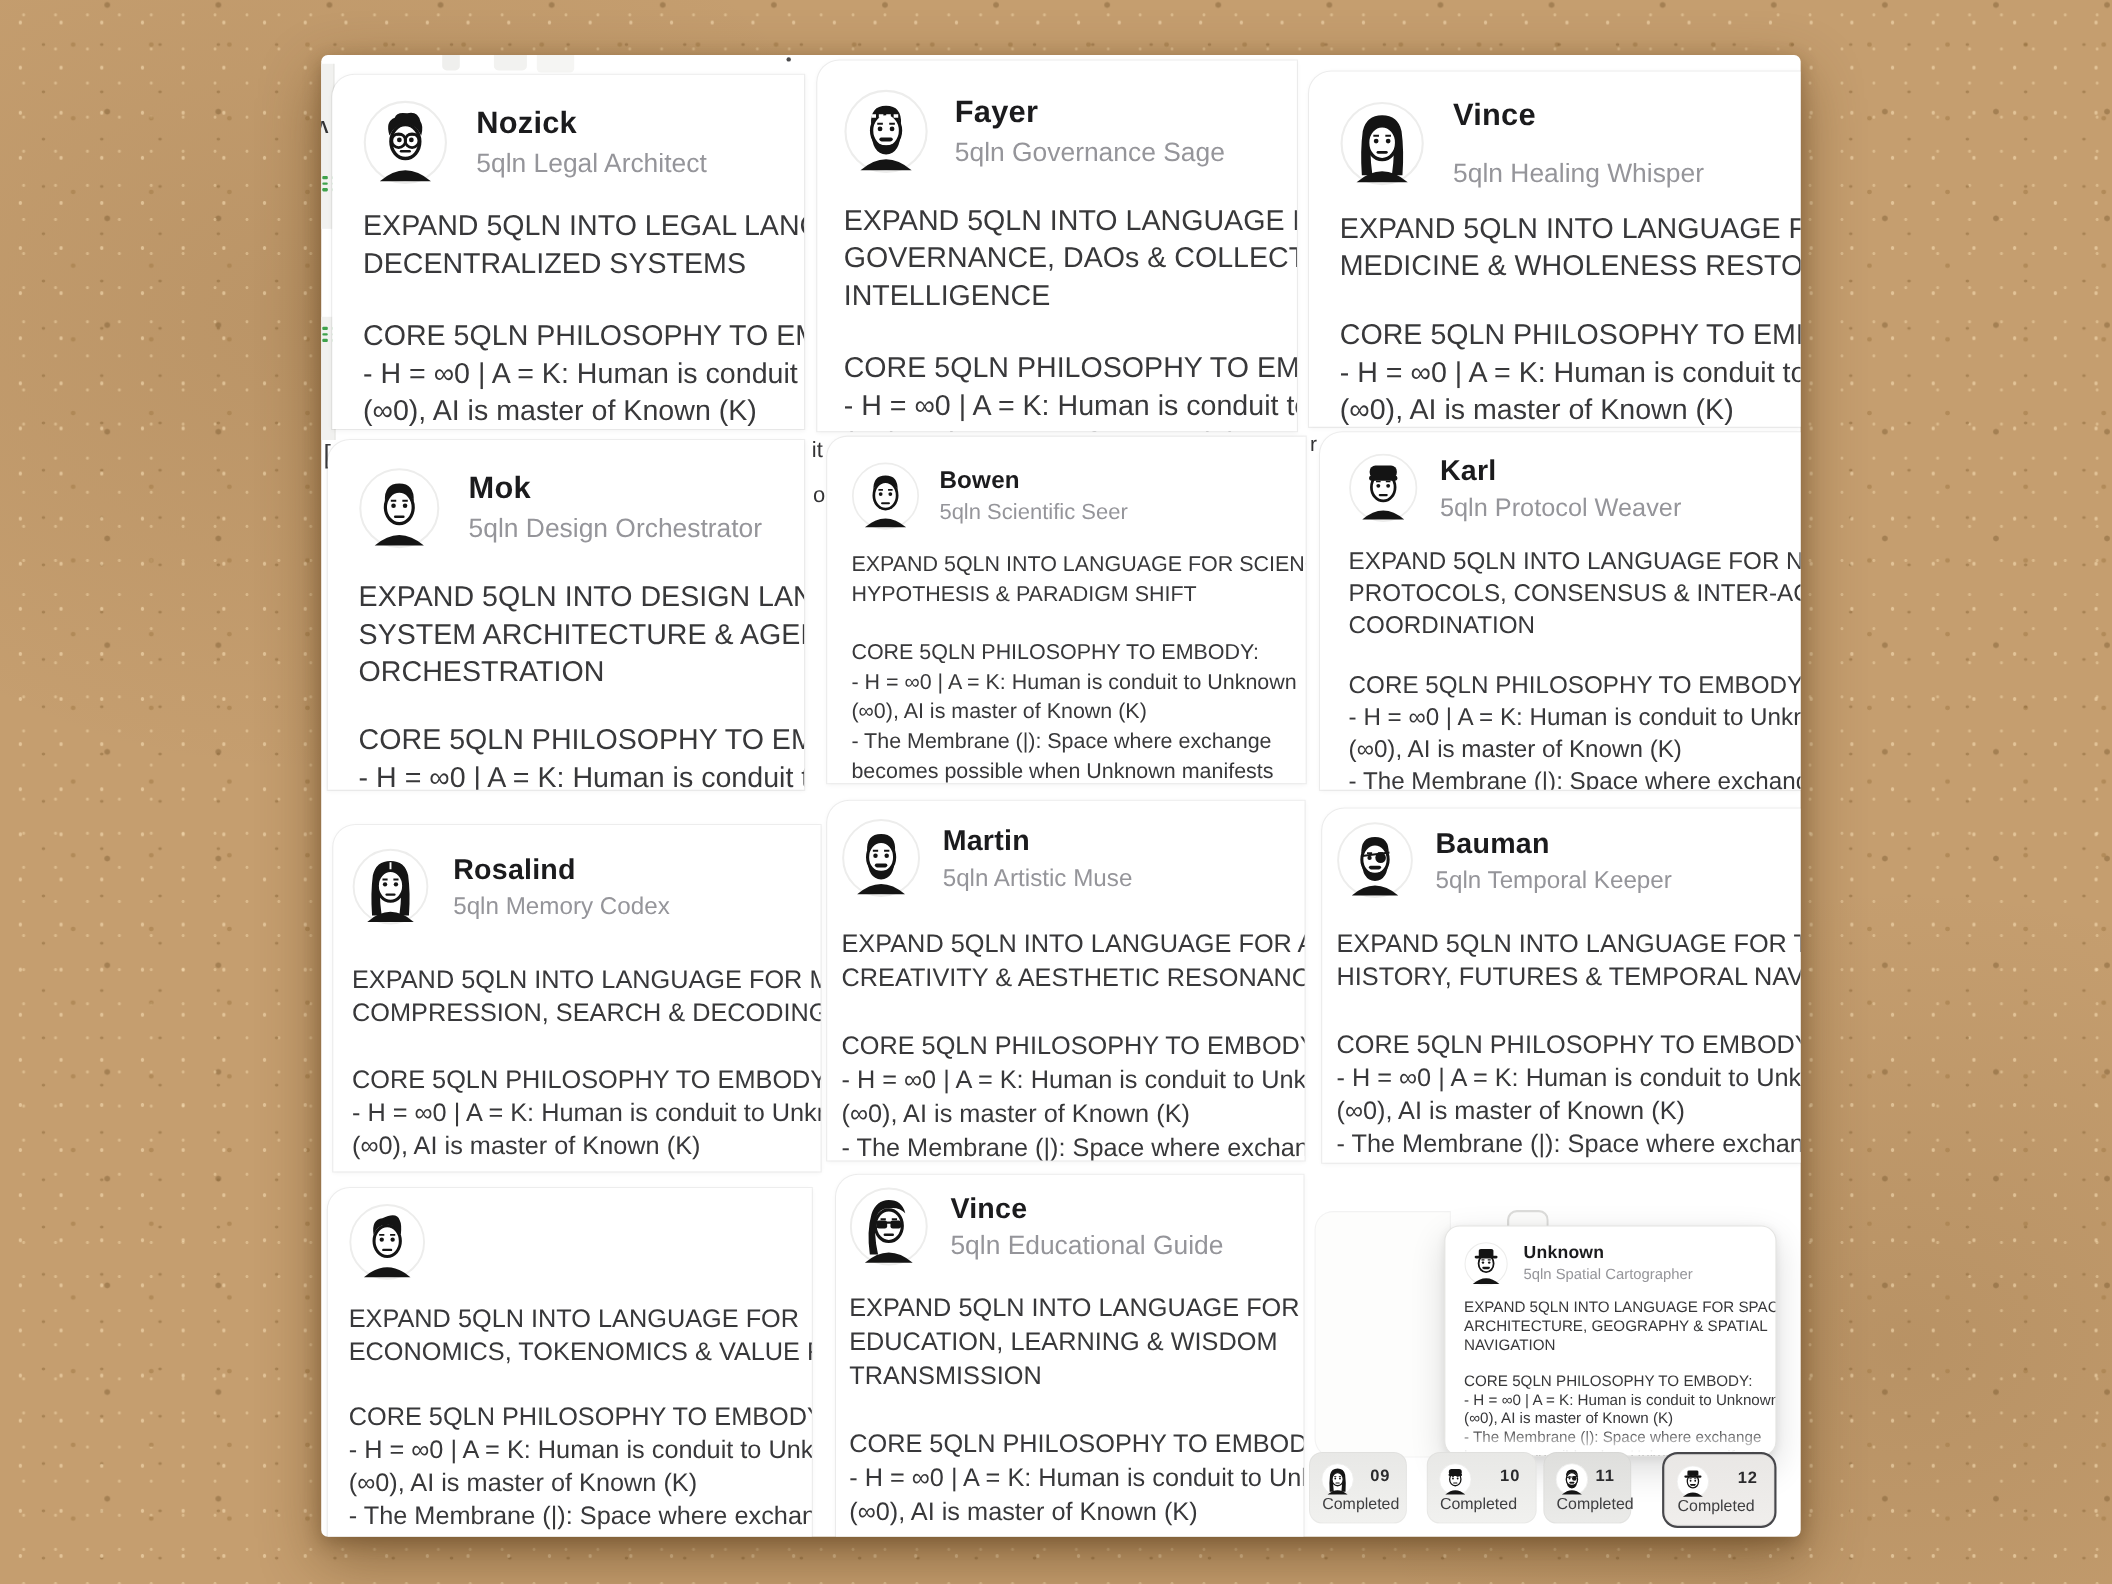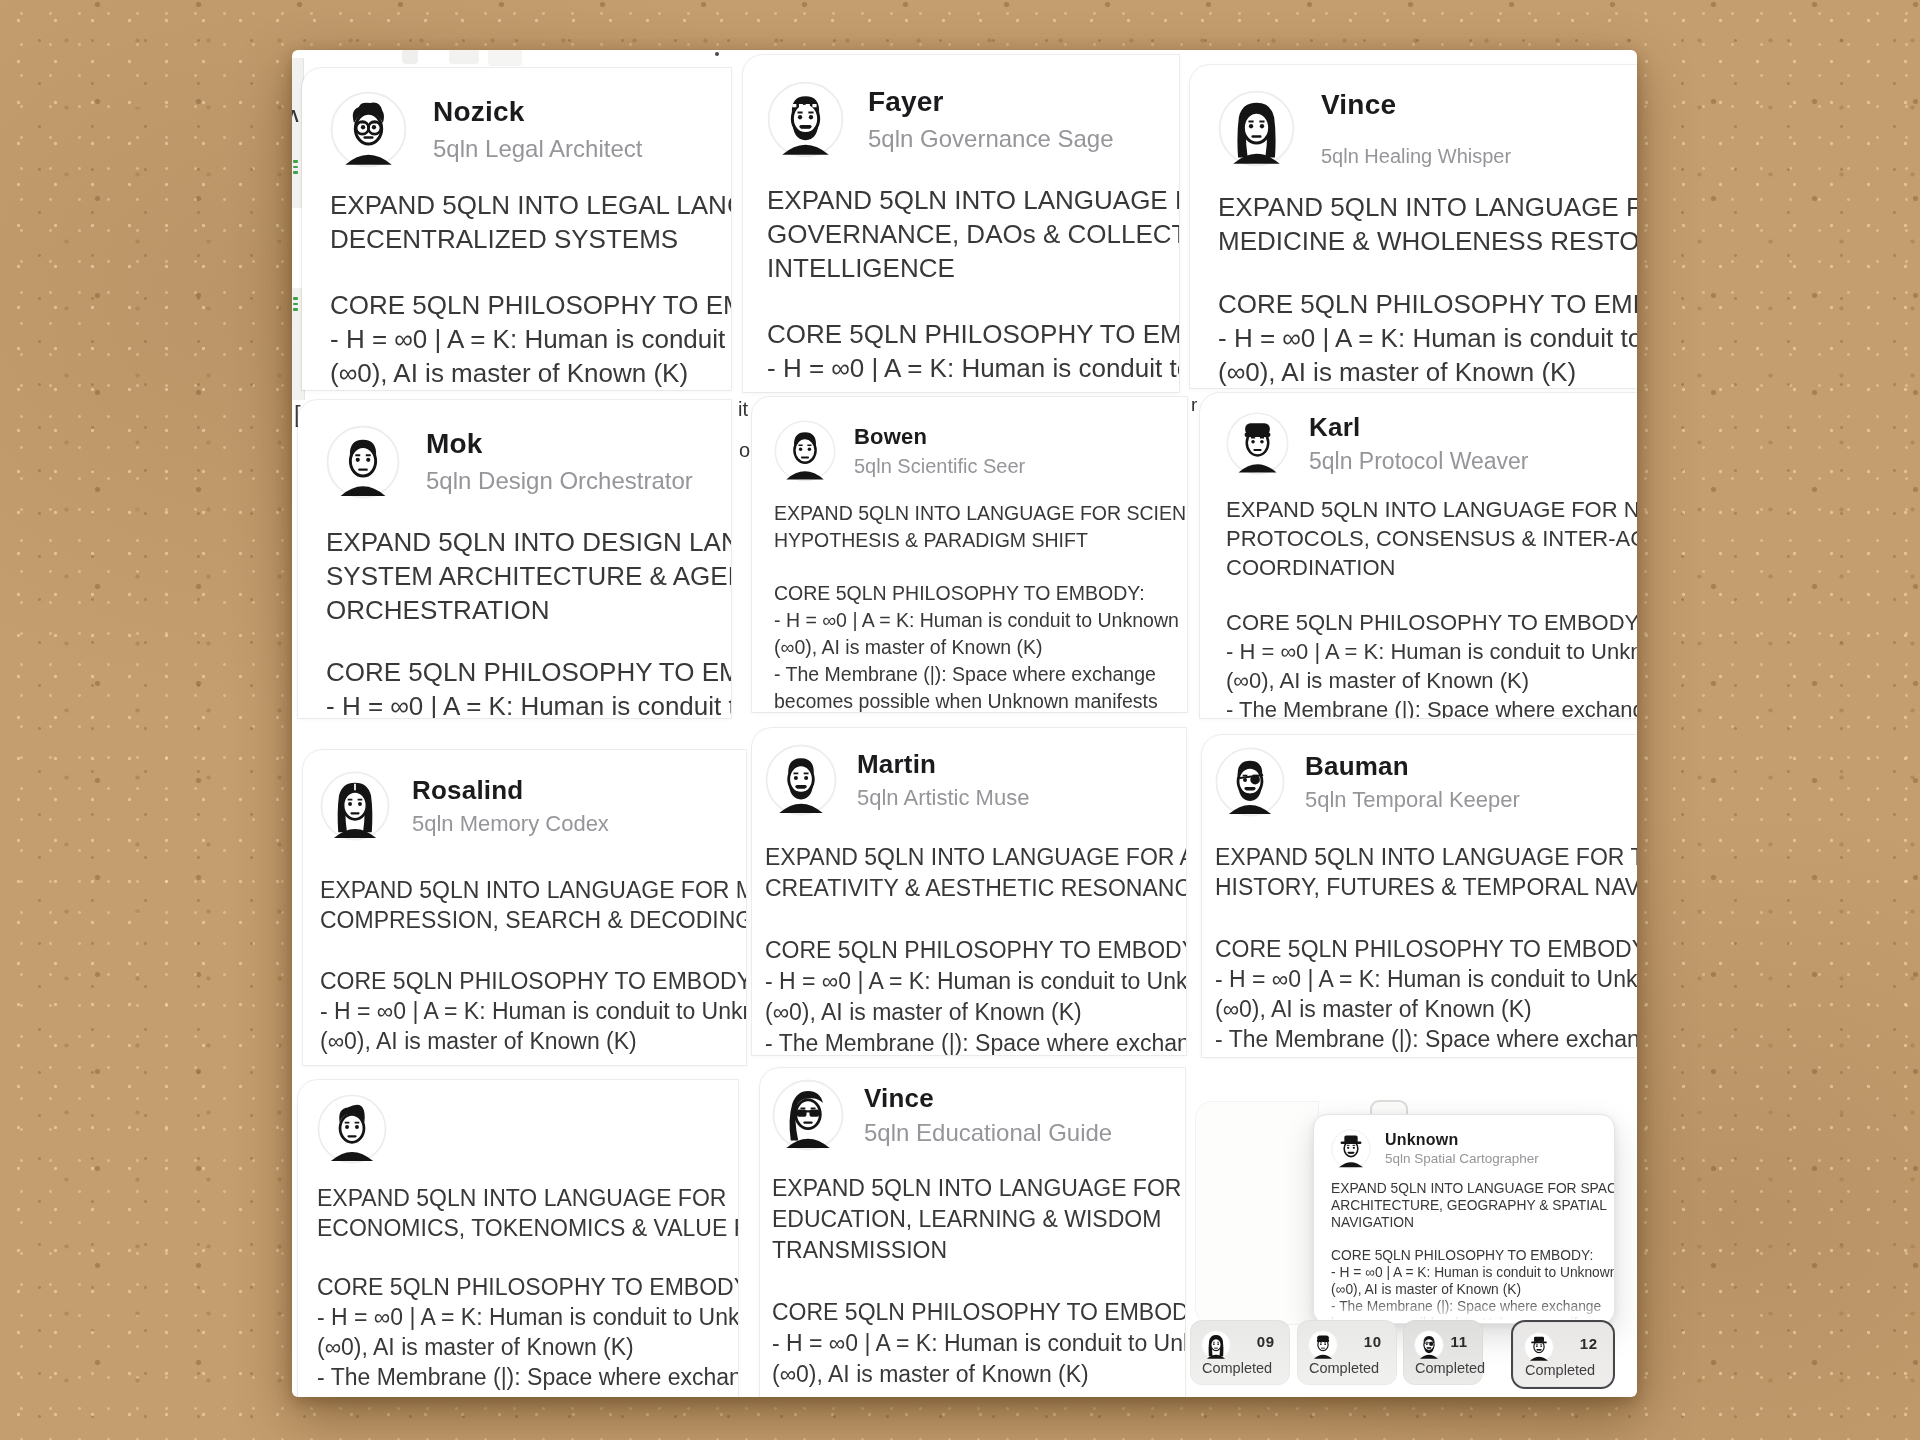--- a/index.html
+++ b/index.html
@@ -170,21 +170,21 @@
               <path d="M9.5 46 Q24 33.5 38.5 46 Z" fill="#141414"></path>
               <ellipse cx="24" cy="23.5" rx="8.2" ry="9.6" fill="#fff" stroke="#141414" stroke-width="1.9"></ellipse>
               <circle cx="20.6" cy="22.6" r="1.35" fill="#141414"></circle>
               <circle cx="27.4" cy="22.6" r="1.35" fill="#141414"></circle>
               <line x1="19" y1="19.6" x2="22.2" y2="19.6" stroke="#141414" stroke-width="1.2"></line>
               <line x1="25.8" y1="19.6" x2="29" y2="19.6" stroke="#141414" stroke-width="1.2"></line>
               <line x1="21.6" y1="29" x2="26.4" y2="29" stroke="#141414" stroke-width="1.5" stroke-linecap="round"></line>
             </svg></span>
           <span class="who" style="margin-left:26px">
             <div class="nm" style="font-size:28px">Vince</div>
-            <div class="sub" style="font-size:20px;margin-top:24px">5qln Healing Whisper</div>
+            <div class="sub" style="font-size:24px;margin-top:24px">5qln Healing Whisper</div>
           </span>
         </div>
         <div class="blk" style="left:28px;top:125px;font-size:26px;line-height:34px">
           <div class="ln">EXPAND 5QLN INTO LANGUAGE FOR</div>
           <div class="ln">MEDICINE &amp; WHOLENESS RESTORATION</div>
         </div>
         <div class="blk" style="left:28px;top:222px;font-size:26px;line-height:34px">
           <div class="ln">CORE 5QLN PHILOSOPHY TO EMBODY:</div>
           <div class="ln">- H = ∞0 | A = K: Human is conduit to Unknown</div>
           <div class="ln">(∞0), AI is master of Known (K)</div>
@@ -460,21 +460,21 @@
           <div class="ln">CORE 5QLN PHILOSOPHY TO EMBODY:</div>
           <div class="ln">- H = ∞0 | A = K: Human is conduit to Unknown</div>
           <div class="ln">(∞0), AI is master of Known (K)</div>
           <div class="ln">- The Membrane (|): Space where exchange</div>
           <div class="ln">becomes possible when Unknown manifests</div>
         </div>
         <div class="fade"></div>
       </div>
     </div>
   <div id="tiles">
-      <div class="tile" style="left: 898px; top: 1270px; width: 100px; height: 65px;">
+      <div class="tile" style="left: 898px; top: 1270px; width: 89px; height: 65px;">
         <span class="av"><svg width="30" height="30" viewBox="0 0 48 48">
             <circle cx="24" cy="24" r="23" fill="#fff" stroke="#ededec" stroke-width="1.2"></circle>
             <path d="M12.5 42 Q11.5 28 13 17 Q15 8 24 8 Q33 8 35 17 Q36.5 28 35.5 42 L29.5 42 Q31.5 28 30 17 Q27 14.5 24 14.5 Q21 14.5 18 17 Q16.5 28 18.5 42 Z" fill="#141414"></path>
             <path d="M9.5 46 Q24 33.5 38.5 46 Z" fill="#141414"></path>
             <ellipse cx="24" cy="23.5" rx="8.2" ry="9.6" fill="#fff" stroke="#141414" stroke-width="1.9"></ellipse>
             <circle cx="20.6" cy="22.6" r="1.35" fill="#141414"></circle>
             <circle cx="27.4" cy="22.6" r="1.35" fill="#141414"></circle>
             <line x1="19" y1="19.6" x2="22.2" y2="19.6" stroke="#141414" stroke-width="1.2"></line>
             <line x1="25.8" y1="19.6" x2="29" y2="19.6" stroke="#141414" stroke-width="1.2"></line>
             <line x1="21.6" y1="29" x2="26.4" y2="29" stroke="#141414" stroke-width="1.5" stroke-linecap="round"></line>

